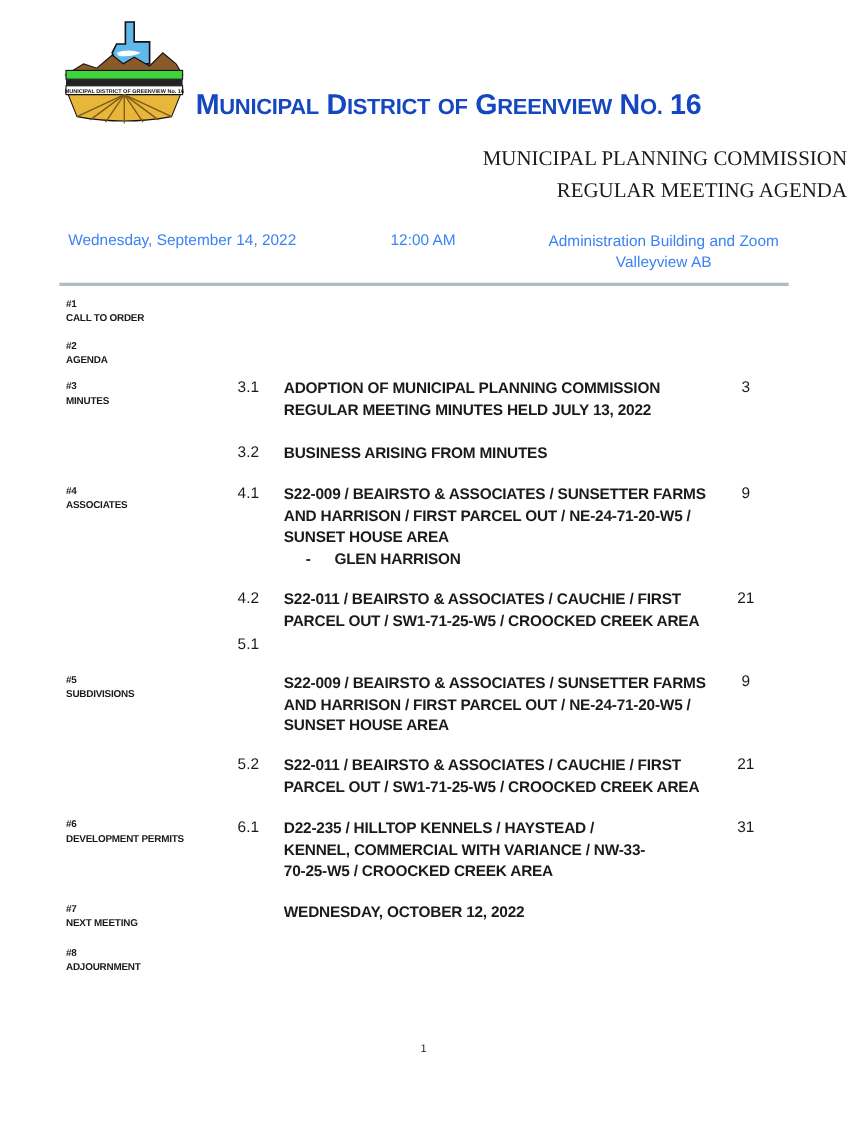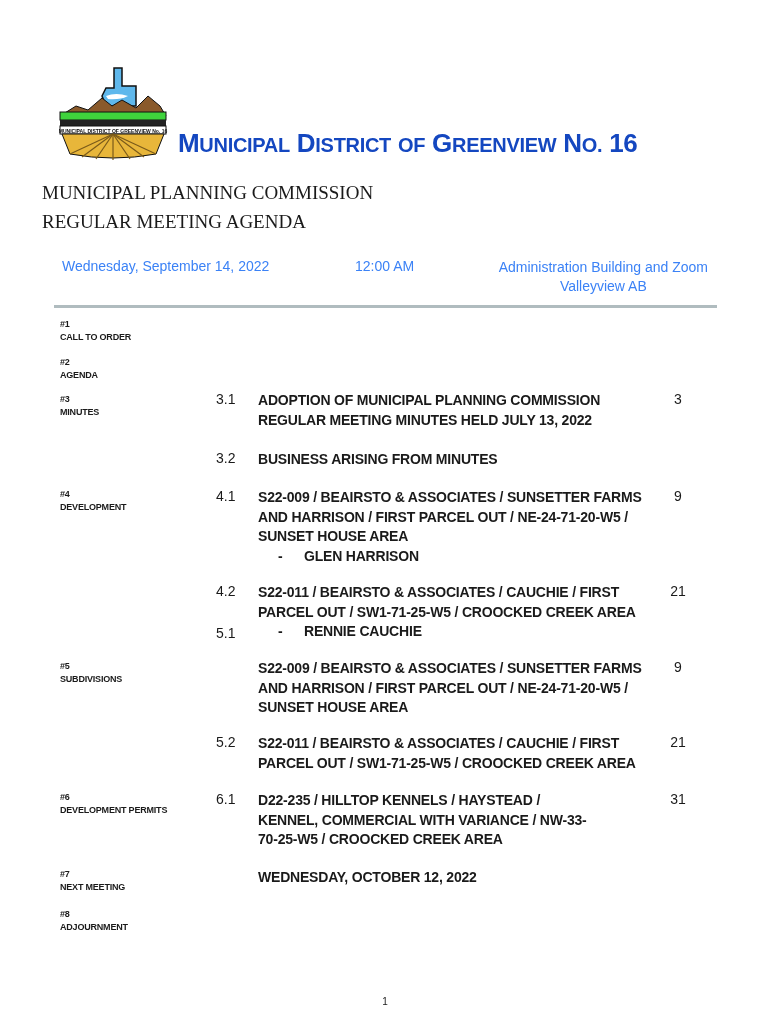--- a/index.html
+++ b/index.html
@@ -1,23 +1,23 @@
 <!DOCTYPE html>
 <html><head>
 <meta charset="utf-8">
 <style>
   html, body { margin: 0; padding: 0; background: #ffffff; }
   body { width: 770px; height: 1024px; position: relative; overflow: hidden;
          font-family: "Liberation Sans", sans-serif; color: #1a1a1a; }
-  .abs { position: absolute; margin-top: 48px; }
+  .abs { position: absolute; }
   .logo { left: 56px; top: 18px; width: 124px; height: 96px; }
   .org-title { left: 178px; top: 80px; font-family: "Liberation Sans", sans-serif;
     font-weight: bold; color: #1447c0; font-size: 26px; letter-spacing: -0.3px; white-space: nowrap; }
   .org-title .sc { font-size: 20px; }
-  .doc-title { left: 0; width: 770px; top: 130px; text-align: left;
+  .doc-title { left: 0; width: 770px; top: 130px; text-align: right;
     font-family: "Liberation Serif", serif; font-size: 19px; line-height: 29px; color: #1a1a1a; padding-left: 42px; box-sizing: border-box; }
   .meta { top: 210px; font-size: 14px; color: #3b82f6; }
   .meta-date { left: 62px; }
   .meta-time { left: 355px; }
   .meta-loc { right: 62px; text-align: center; line-height: 19px; }
   .rule { left: 54px; top: 257px; width: 663px; height: 3px; background: #b0bcbf; }
   .sec-label { left: 60px; font-size: 9px; font-weight: bold; line-height: 13px; color: #1a1a1a; letter-spacing: -0.2px; }
   .item-num { left: 216px; font-size: 14px; }
   .item-text { left: 258px; width: 390px; font-size: 14px; line-height: 19.5px; letter-spacing: -0.2px; font-weight: bold; }
   .item-page { left: 658px; width: 40px; text-align: center; font-size: 14px; }
@@ -86,21 +86,21 @@
 <div class="abs sec-label" style="top:308px">
   <div>#2</div>
     <div>AGENDA</div>
 </div>
 <div class="abs sec-label" style="top:345px">
   <div>#3</div>
     <div>MINUTES</div>
 </div>
 <div class="abs sec-label" style="top:440px">
   <div>#4</div>
-    <div>DEVELOPMENT</div>
+    <div>ASSOCIATES</div>
 </div>
 <div class="abs sec-label" style="top:612px">
   <div>#5</div>
     <div>SUBDIVISIONS</div>
 </div>
 <div class="abs sec-label" style="top:743px">
   <div>#6</div>
     <div>DEVELOPMENT PERMITS</div>
 </div>
 <div class="abs sec-label" style="top:820px">
@@ -122,21 +122,20 @@
 <div class="abs item-num" style="top:440px">4.1</div>
 <div class="abs item-text" style="top:440px">
   <span>S22-009 / BEAIRSTO &amp; ASSOCIATES / SUNSETTER FARMS AND HARRISON / FIRST PARCEL OUT / NE-24-71-20-W5 / SUNSET HOUSE AREA</span>
   <span class="sub-bullet"><span class="dash">-</span><span>GLEN HARRISON</span></span>
 </div>
 <div class="abs item-page" style="top:440px">9</div>
 
 <div class="abs item-num" style="top:535px">4.2</div>
 <div class="abs item-text" style="top:535px">
   <span>S22-011 / BEAIRSTO &amp; ASSOCIATES / CAUCHIE / FIRST PARCEL OUT / SW1-71-25-W5 / CROOCKED CREEK AREA</span>
-  <span class="sub-bullet"><span class="dash">-</span><span>RENNIE CAUCHIE</span></span>
 </div>
 <div class="abs item-page" style="top:535px">21</div>
 
 <div class="abs item-num" style="top:577px">5.1</div>
 <div class="abs item-text" style="top:611px">S22-009 / BEAIRSTO &amp; ASSOCIATES / SUNSETTER FARMS AND HARRISON / FIRST PARCEL OUT / NE-24-71-20-W5 / SUNSET HOUSE AREA</div>
 <div class="abs item-page" style="top:611px">9</div>
 
 <div class="abs item-num" style="top:686px">5.2</div>
 <div class="abs item-text" style="top:686px">S22-011 / BEAIRSTO &amp; ASSOCIATES / CAUCHIE / FIRST PARCEL OUT / SW1-71-25-W5 / CROOCKED CREEK AREA</div>
 <div class="abs item-page" style="top:686px">21</div>

